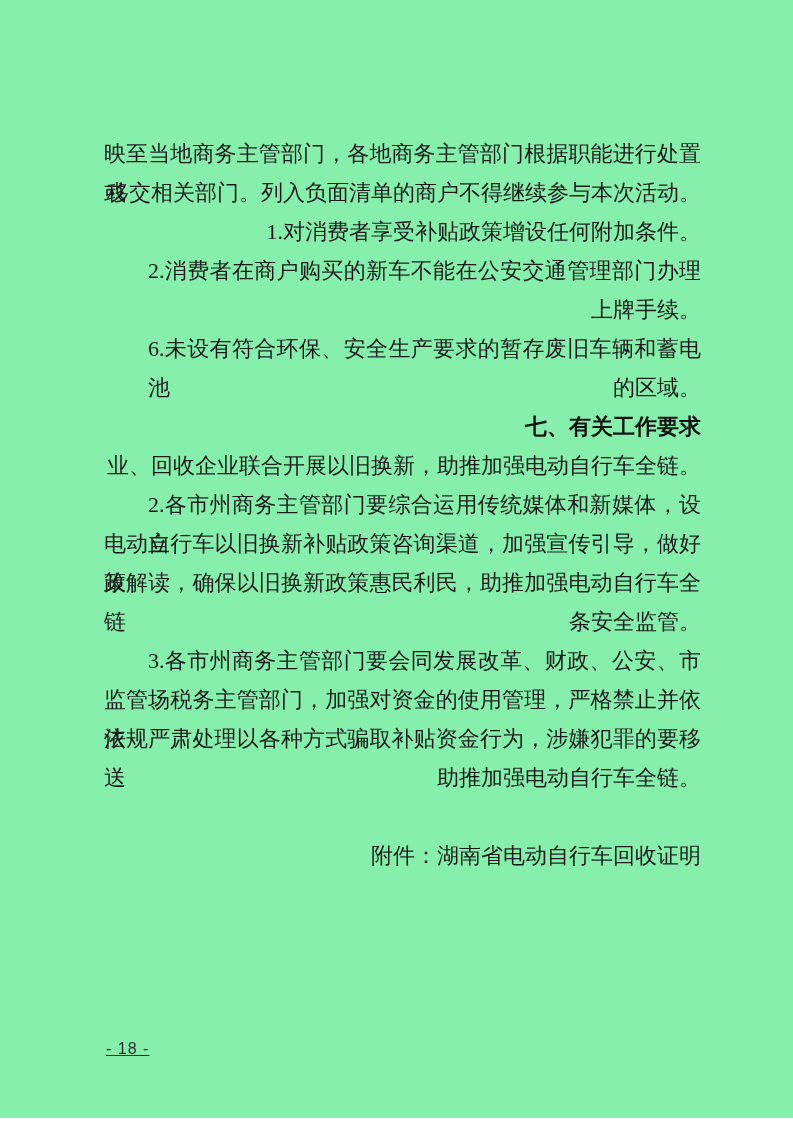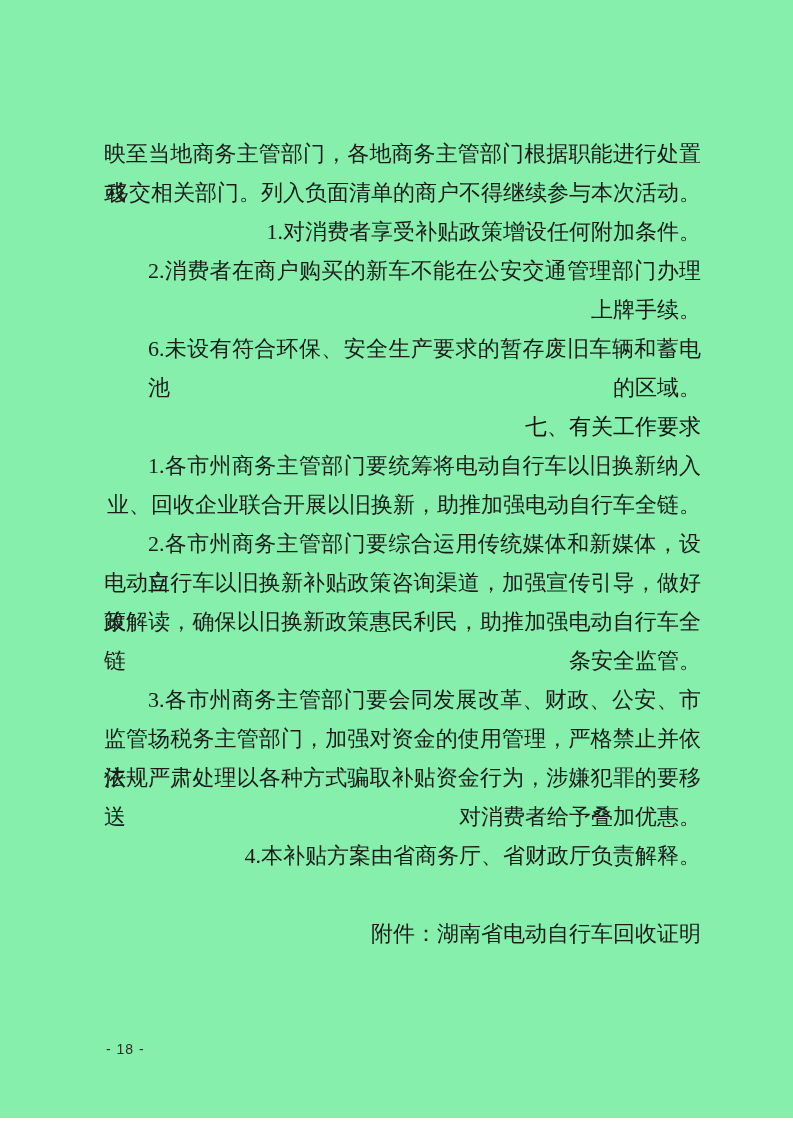--- a/index.html
+++ b/index.html
@@ -35,58 +35,57 @@
   }
   .line.indent {
     padding-left: 44px;
   }
   
   .line.indent.fill {
     width: 553px;
   }
   .line.heading {
     font-family: "Liberation Sans", "DejaVu Sans", sans-serif;
-    font-weight: normal;
+    font-weight: bold;
     color: #111111;
   }
   .line.spacer {
     height: 39px;
   }
   .page-number {
     position: absolute;
     left: 106px;
     top: 1038px;
     font-family: "Liberation Sans", "DejaVu Sans", sans-serif;
-    font-size: 14px;
+    font-size: 16px;
     line-height: 22px;
     color: #2b2b2b;
     letter-spacing: 1px;
+    text-decoration: underline;
   }
 </style>
 </head>
 <body>
 
 <div class="page">
   <div class="content">
     <div class="line fill">映至当地商务主管部门，各地商务主管部门根据职能进行处置或</div>
     <div class="line">移交相关部门。列入负面清单的商户不得继续参与本次活动。</div>
     <div class="line indent">1.对消费者享受补贴政策增设任何附加条件。</div>
     <div class="line indent fill">2.消费者在商户购买的新车不能在公安交通管理部门办理</div>
     <div class="line">上牌手续。</div>
     <div class="line indent fill">6.未设有符合环保、安全生产要求的暂存废旧车辆和蓄电池</div>
     <div class="line">的区域。</div>
     <div class="line indent heading">七、有关工作要求</div>
-    <div class="line indent fill">1.各市州商务主管部门要统筹将电动自行车以旧换新纳入</div>
     <div class="line">业、回收企业联合开展以旧换新，助推加强电动自行车全链。</div>
     <div class="line indent fill">2.各市州商务主管部门要综合运用传统媒体和新媒体，设立</div>
     <div class="line fill">电动自行车以旧换新补贴政策咨询渠道，加强宣传引导，做好政</div>
     <div class="line fill">策解读，确保以旧换新政策惠民利民，助推加强电动自行车全链</div>
     <div class="line">条安全监管。</div>
     <div class="line indent fill">3.各市州商务主管部门要会同发展改革、财政、公安、市场</div>
     <div class="line fill">监管、税务主管部门，加强对资金的使用管理，严格禁止并依法</div>
     <div class="line fill">依规严肃处理以各种方式骗取补贴资金行为，涉嫌犯罪的要移送</div>
-    <div class="line">对消费者给予叠加优惠。</div>
-    <div class="line indent">4.本补贴方案由省商务厅、省财政厅负责解释。</div>
+    <div class="line">助推加强电动自行车全链。</div>
     <div class="line spacer"></div>
     <div class="line indent">附件：湖南省电动自行车回收证明</div>
   </div>
   <div class="page-number">- 18 -</div>
 </div>
 
 </body></html>

